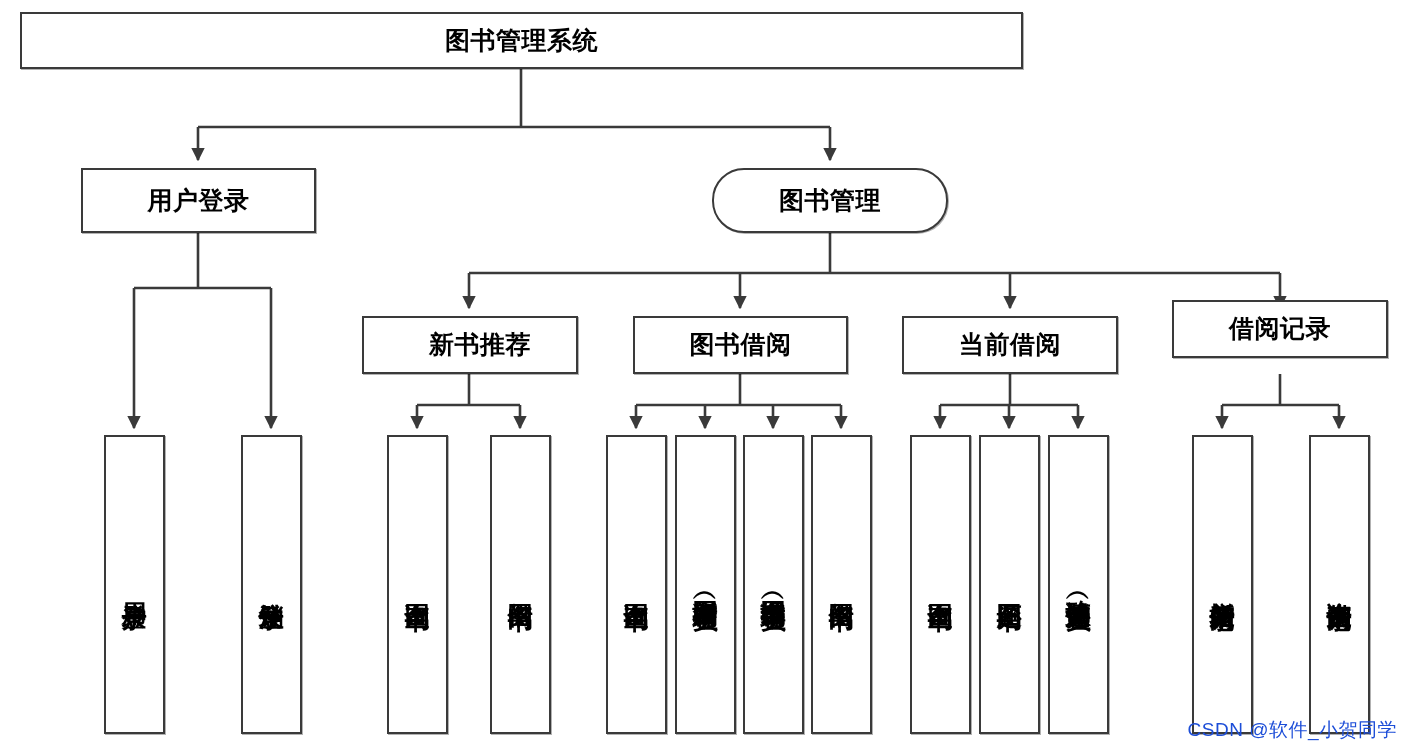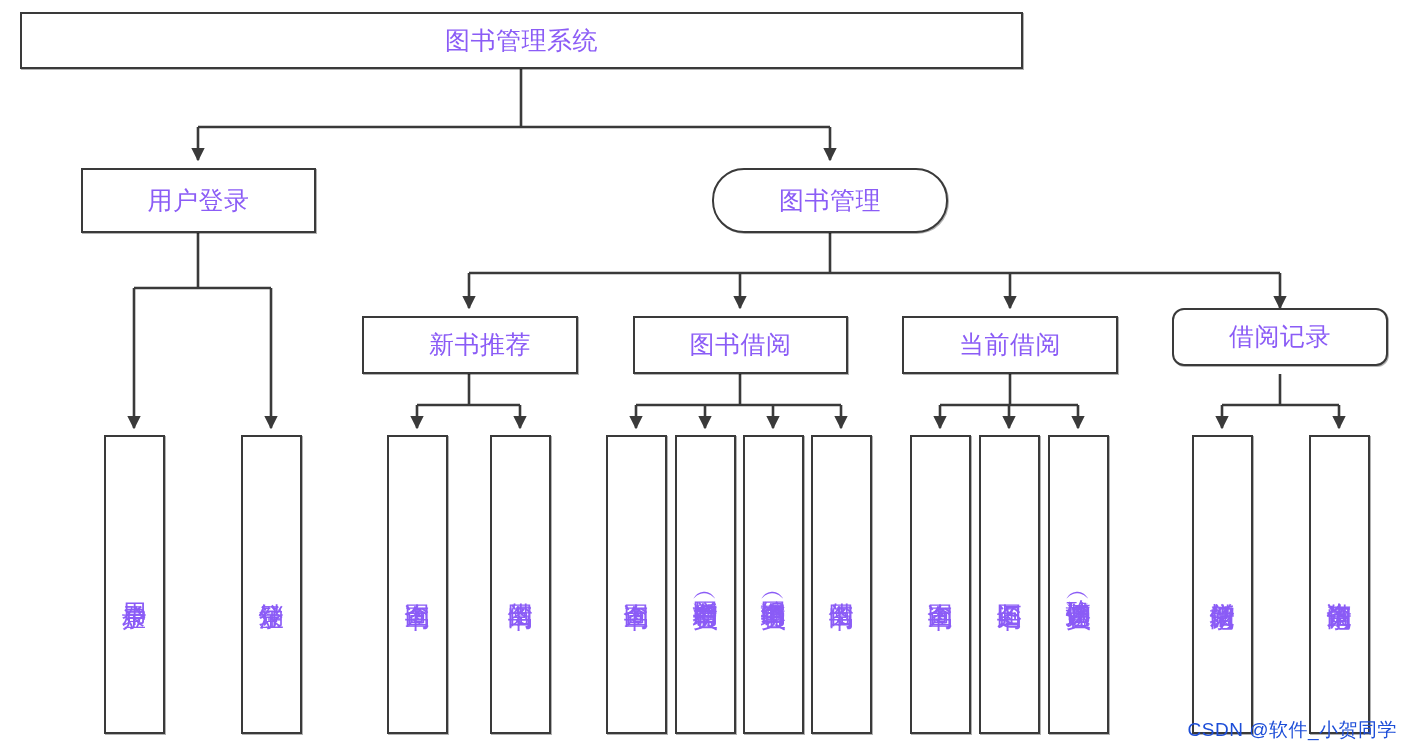--- a/index.html
+++ b/index.html
@@ -27,23 +27,24 @@
     pointer-events: none;
   }
   .node {
     position: absolute;
     box-sizing: border-box;
     border: 2.2px solid #3a3a3a;
     background: #ffffff;
     display: flex;
     align-items: center;
     justify-content: center;
-    color: #8b5cf6;
+    color: #000000;
     z-index: 2;
     box-shadow: 1px 1px 0 rgba(0,0,0,0.30);
+    font-weight: bold;
   }
   .node-h {
     font-size: 25px;
     line-height: 1.1;
     letter-spacing: 0.5px;
     white-space: nowrap;
   }
   .node-title {
     font-size: 25px;
   }
@@ -144,21 +145,21 @@
 
   <div class="node node-h" style="left:362px; top:316px; width:216px; height:58px;padding-left:20px;">
     <span>新书推荐</span>
   </div>
   <div class="node node-h" style="left:633px; top:316px; width:215px; height:58px;">
     <span>图书借阅</span>
   </div>
   <div class="node node-h" style="left:902px; top:316px; width:216px; height:58px;">
     <span>当前借阅</span>
   </div>
-  <div class="node node-h" style="left:1172px; top:308px; width:216px; height:58px;border-radius:12px;">
+  <div class="node node-h" style="left:1172px; top:300px; width:216px; height:58px;">
     <span>借阅记录</span>
   </div>
 
   <div class="node node-v" style="left:104px; top:435px; width:61px; height:299px;">
     <span class="vlabel">用户登录</span>
   </div>
   <div class="node node-v" style="left:241px; top:435px; width:61px; height:299px;">
     <span class="vlabel">注销登录</span>
   </div>
 

